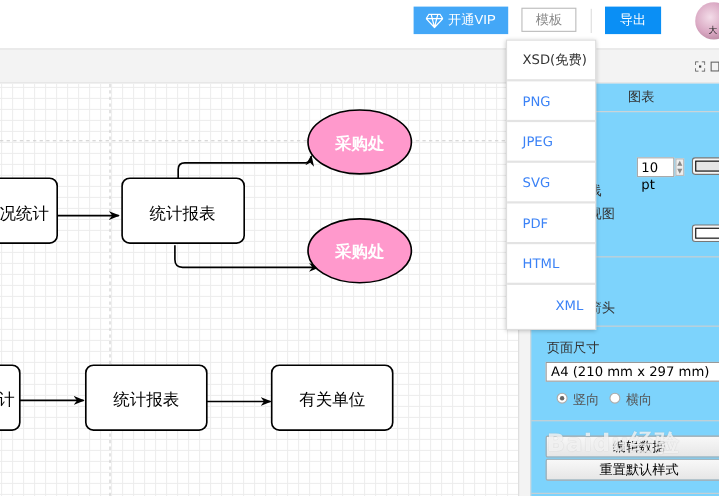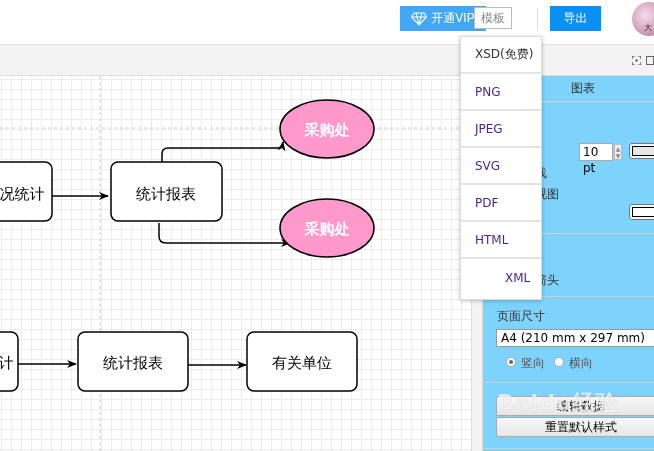--- a/index.html
+++ b/index.html
@@ -6,25 +6,25 @@
   body {
     width: 654px; height: 451px; overflow: hidden; position: relative;
     font-family: "DejaVu Sans", "Liberation Sans", sans-serif;
     background: #ffffff; font-size: 12px; color: #333;
   }
   
   .topbar { position: absolute; left: 0; top: 0; width: 654px; height: 40px; background: #fff; }
   .vip-btn {
     position: absolute; left: 376px; top: 6px; width: 86px; height: 25px;
     background: #43a7f7; color: #fff; font-size: 12px; border: none;
-    display: flex; align-items: center; justify-content: center; gap: 4px; cursor: pointer; margin-left: 24px;
+    display: flex; align-items: center; justify-content: center; gap: 4px; cursor: pointer;
   }
   .vip-btn svg { width: 16px; height: 14px; }
   .template-btn {
-    position: absolute; left: 474px; top: 7px; width: 38px; height: 22px;
+    position: absolute; left: 474px; top: 7px; width: 50px; height: 22px;
     border: 1px solid #bbb; background: #fff; color: #888; font-size: 12px;
     display: flex; align-items: center; justify-content: center; box-sizing: border-box;
   }
   .top-divider { position: absolute; left: 537px; top: 8px; width: 1px; height: 22px; background: #ddd; }
   .export-btn {
     position: absolute; left: 550px; top: 6px; width: 51px; height: 25px;
     background: #0a8ff5; color: #fff; font-size: 12px;
     display: flex; align-items: center; justify-content: center;
   }
   .avatar {
@@ -83,21 +83,21 @@
     font-size: 12px; color: #000; box-sizing: border-box; display: flex; align-items: center; justify-content: center; border-radius: 2px;
   }
 
   
   .dropdown {
     position: absolute; left: 460px; top: 36px; width: 82px; height: 264px; background: #fff;
     box-shadow: 0 1px 4px rgba(0,0,0,0.25); border: 1px solid #ddd; box-sizing: border-box;
   }
   .dd-item {
     height: 37px; border-bottom: 2px solid #e3e3e3; box-sizing: border-box;
-    display: flex; align-items: center; padding-left: 14px; font-size: 12px; color: #4c1d95; cursor: pointer;
+    display: flex; align-items: center; padding-left: 14px; font-size: 12px; color: #3b82f6; cursor: pointer;
   }
   .dd-item.first { color: #333; }
   .dd-item:last-child { border-bottom: none; padding-left: 44px; }
 
   .watermark { position: absolute; left: 497px; top: 388px; font-size: 22px; font-weight: bold; color: rgba(255,255,255,0.75); letter-spacing: 1px; pointer-events: none; text-shadow: 0 0 1px rgba(120,120,120,0.4);}
 </style>
 </head>
 <body>
 
 <div class="topbar">

